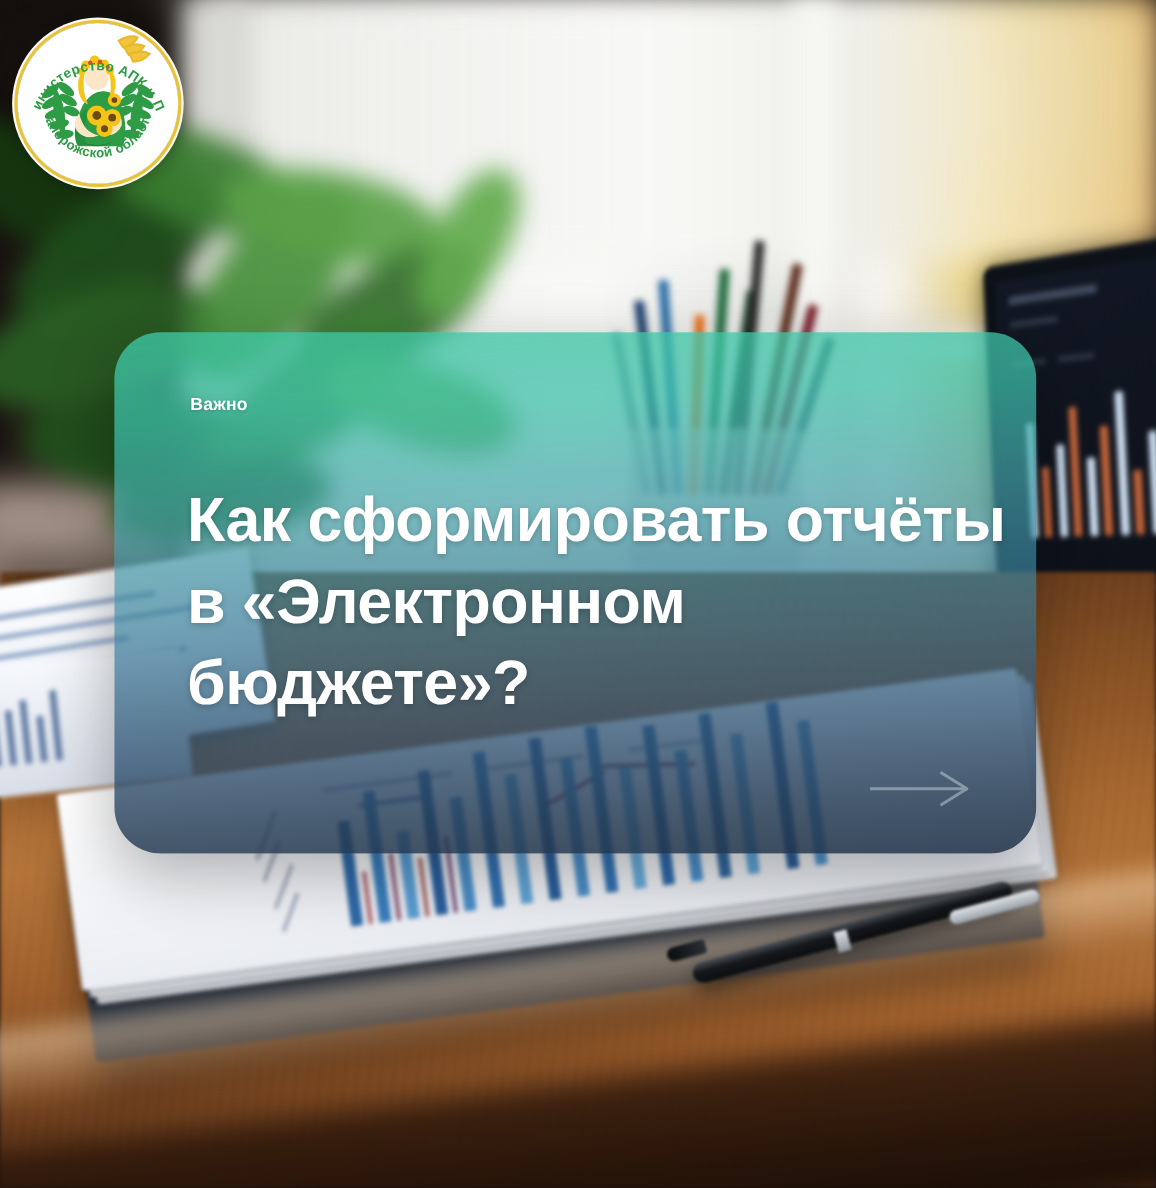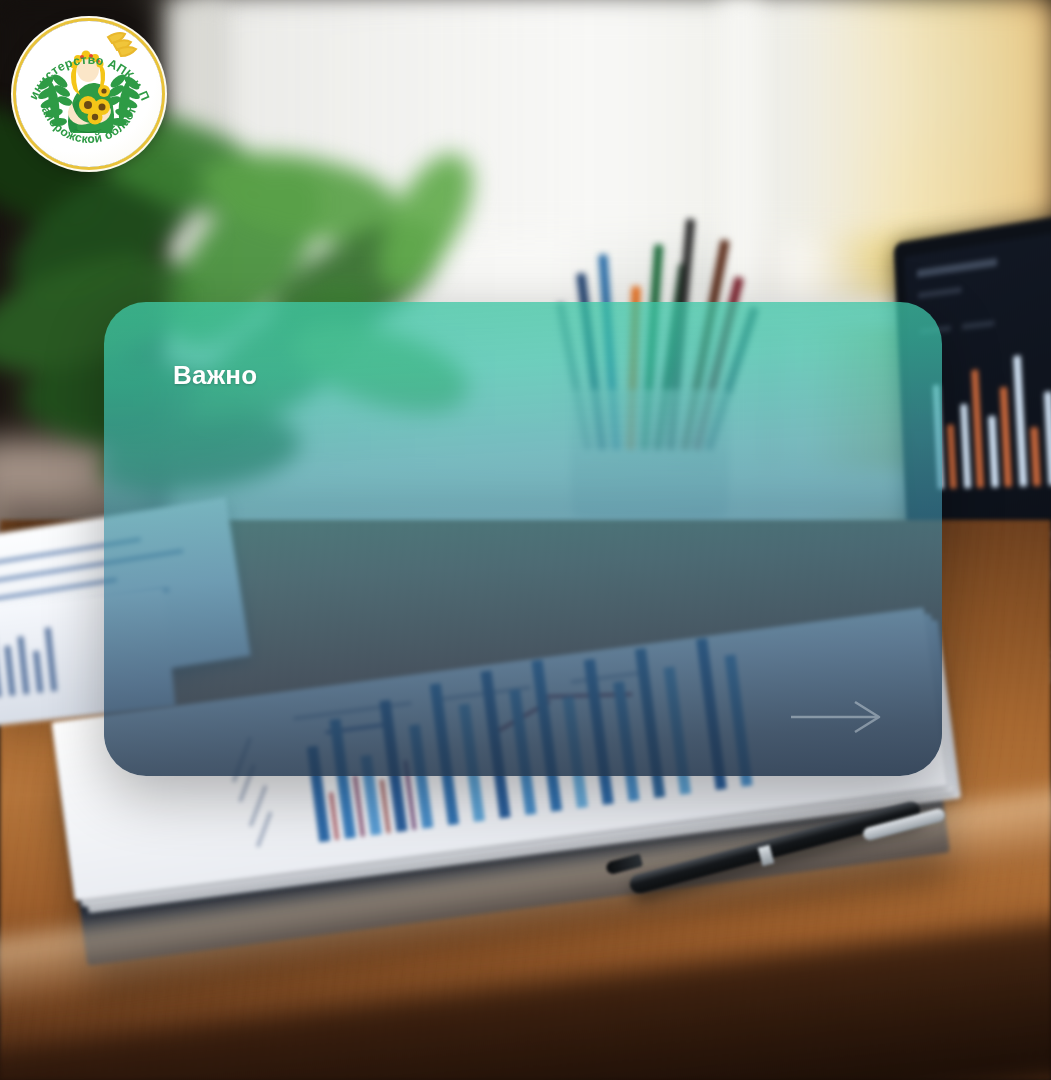--- a/index.html
+++ b/index.html
@@ -231,21 +231,21 @@
        rgba(66,160,168,.70) 34%,
        rgba(56,120,150,.70) 55%,
        rgba(44,80,112,.76) 74%,
        rgba(36,58,82,.84) 90%,
        rgba(32,50,72,.88) 100%);
     box-shadow:0 18px 60px rgba(0,0,0,.30);
     overflow:hidden;
   }
   .card-kicker{
     position:absolute;left:69px;top:58px;
-    color:#ffffff;font-size:26px;font-weight:bold;letter-spacing:.2px;
+    color:#ffffff;font-size:16px;font-weight:bold;letter-spacing:.2px;
     text-shadow:0 1px 3px rgba(0,0,0,.22);
   }
   .card-title{
     position:absolute;left:66px;top:134px;width:760px;
     color:#ffffff;font-weight:bold;
     font-size:57px;line-height:74px;letter-spacing:-.5px;
     font-family:"Liberation Sans Narrow","Liberation Sans",sans-serif;
     text-shadow:0 2px 6px rgba(0,0,0,.22);
     white-space:pre-line;
   }
@@ -428,20 +428,23 @@
     <div class="pen"></div>
     <div class="pen-ring"></div>
     <div class="pen-clip"></div>
     <div class="pen-tip"></div>
   </div>
 
   <div class="card">
 
     <div class="card-kicker">Важно</div>
 
+    <div class="card-title">Как сформировать отчёты
+в «Электронном
+бюджете»?</div>
 
 
     <svg class="right-arrow" width="96" height="34" viewBox="0 0 96 34">
       <path d="M2 17 H88" stroke="#dfe9ef" stroke-width="2.6" fill="none"></path>
       <path d="M66 2 L90 17 L66 32" stroke="#dfe9ef" stroke-width="2.6" fill="none" stroke-linejoin="round"></path>
     </svg>
   </div>
 
   <div class="logo">
     <svg width="146" height="146" viewBox="0 0 146 146">

